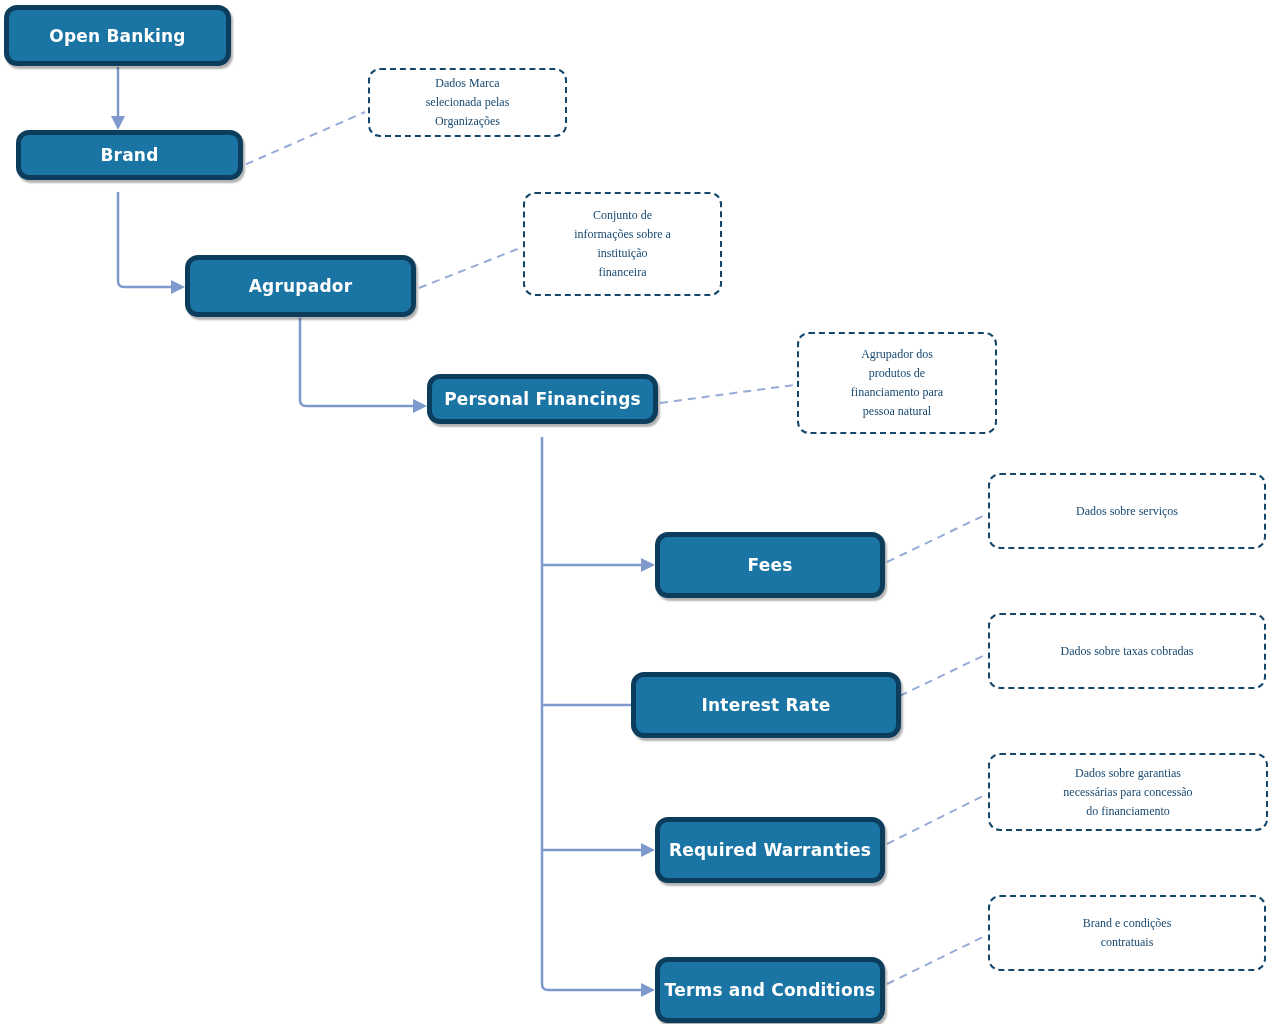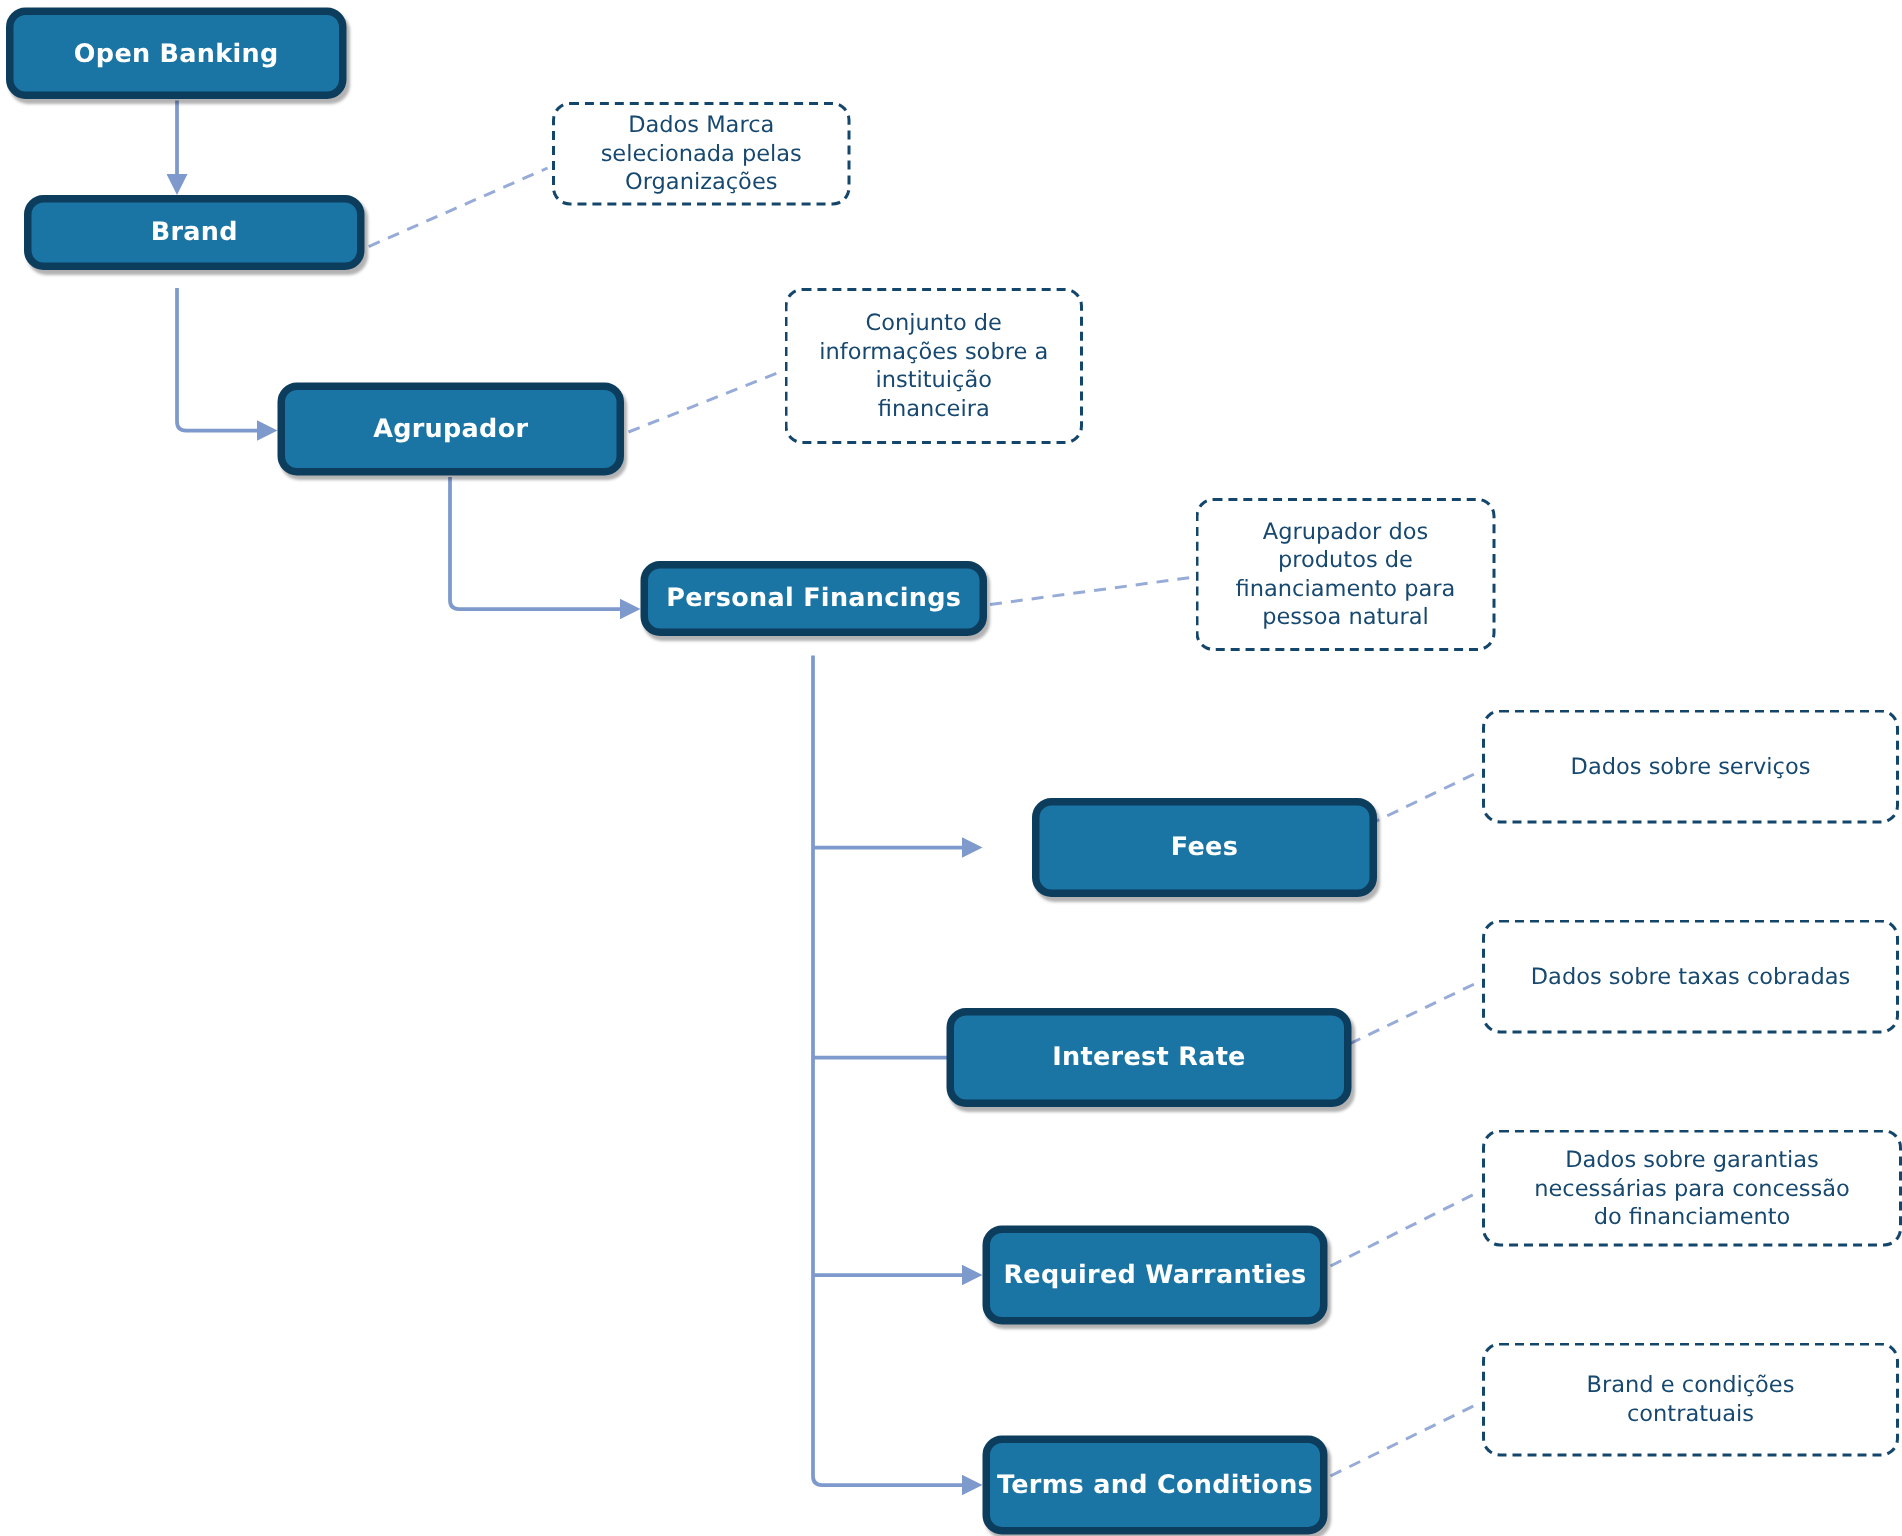--- a/index.html
+++ b/index.html
@@ -54,35 +54,36 @@
     text-align: center;
     box-shadow: 2px 3px 2px rgba(0,0,0,0.3);
   }
   .annotation {
     position: absolute;
     box-sizing: border-box;
     background: var(--bg);
     border: 2px dashed var(--annotation-border);
     border-radius: 12px;
     color: var(--annotation-text);
-    font-size: 15px;
+    font-size: 12px;
     line-height: 19px;
     display: flex;
     align-items: center;
     justify-content: center;
     text-align: center;
     white-space: pre-line;
     padding: 4px 8px;
+    font-family: Liberation Serif, serif;
   }
   
   .n-open-banking        { left:   4px; top:   5px; width: 227px; height: 61px; }
   .n-brand               { left:   16px; top: 130px; width: 227px; height: 50px; }
   .n-companies           { left: 185px; top: 255px; width: 231px; height: 62px; }
   .n-personal-financings { left: 427px; top: 374px; width: 231px; height: 50px; }
-  .n-fees                { left: 655px; top: 532px; width: 230px; height: 66px; margin-left: 33px; }
+  .n-fees                { left: 655px; top: 532px; width: 230px; height: 66px; }
   .n-interest-rate       { left: 631px; top: 672px; width: 270px; height: 66px; }
   .n-required-warranties { left: 655px; top: 817px; width: 230px; height: 66px; }
   .n-terms               { left: 655px; top: 957px; width: 230px; height: 66px; }
   
   .a-brand               { left: 368px; top:  68px; width: 199px; height:  69px; }
   .a-companies           { left: 523px; top: 192px; width: 199px; height: 104px; }
   .a-personal-financings { left: 797px; top: 332px; width: 200px; height: 102px; }
   .a-fees                { left: 988px; top: 473px; width: 278px; height:  76px; }
   .a-interest-rate       { left: 988px; top: 613px; width: 278px; height:  76px; }
   .a-required-warranties { left: 988px; top: 753px; width: 280px; height:  78px; }

